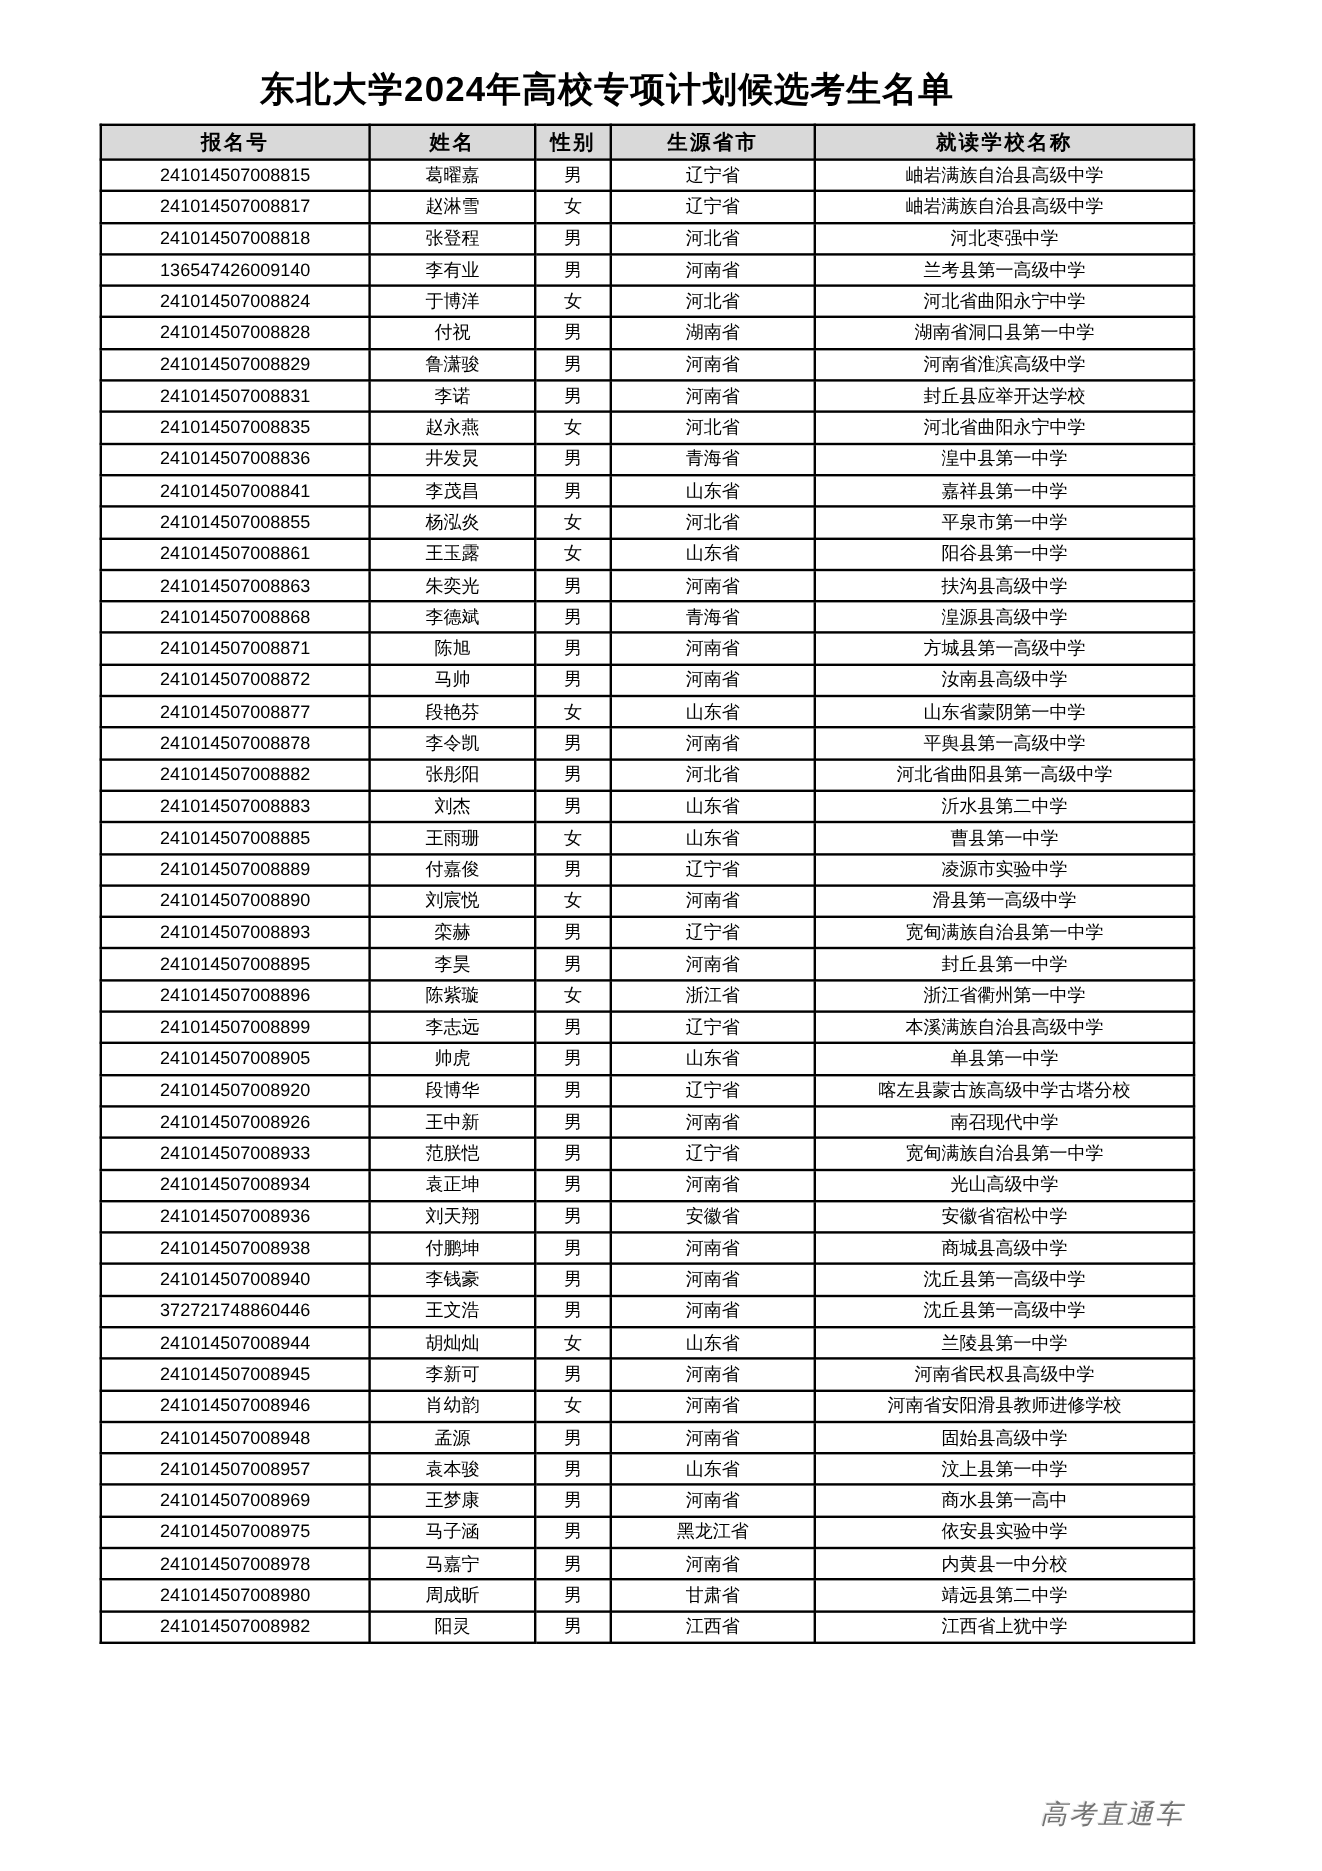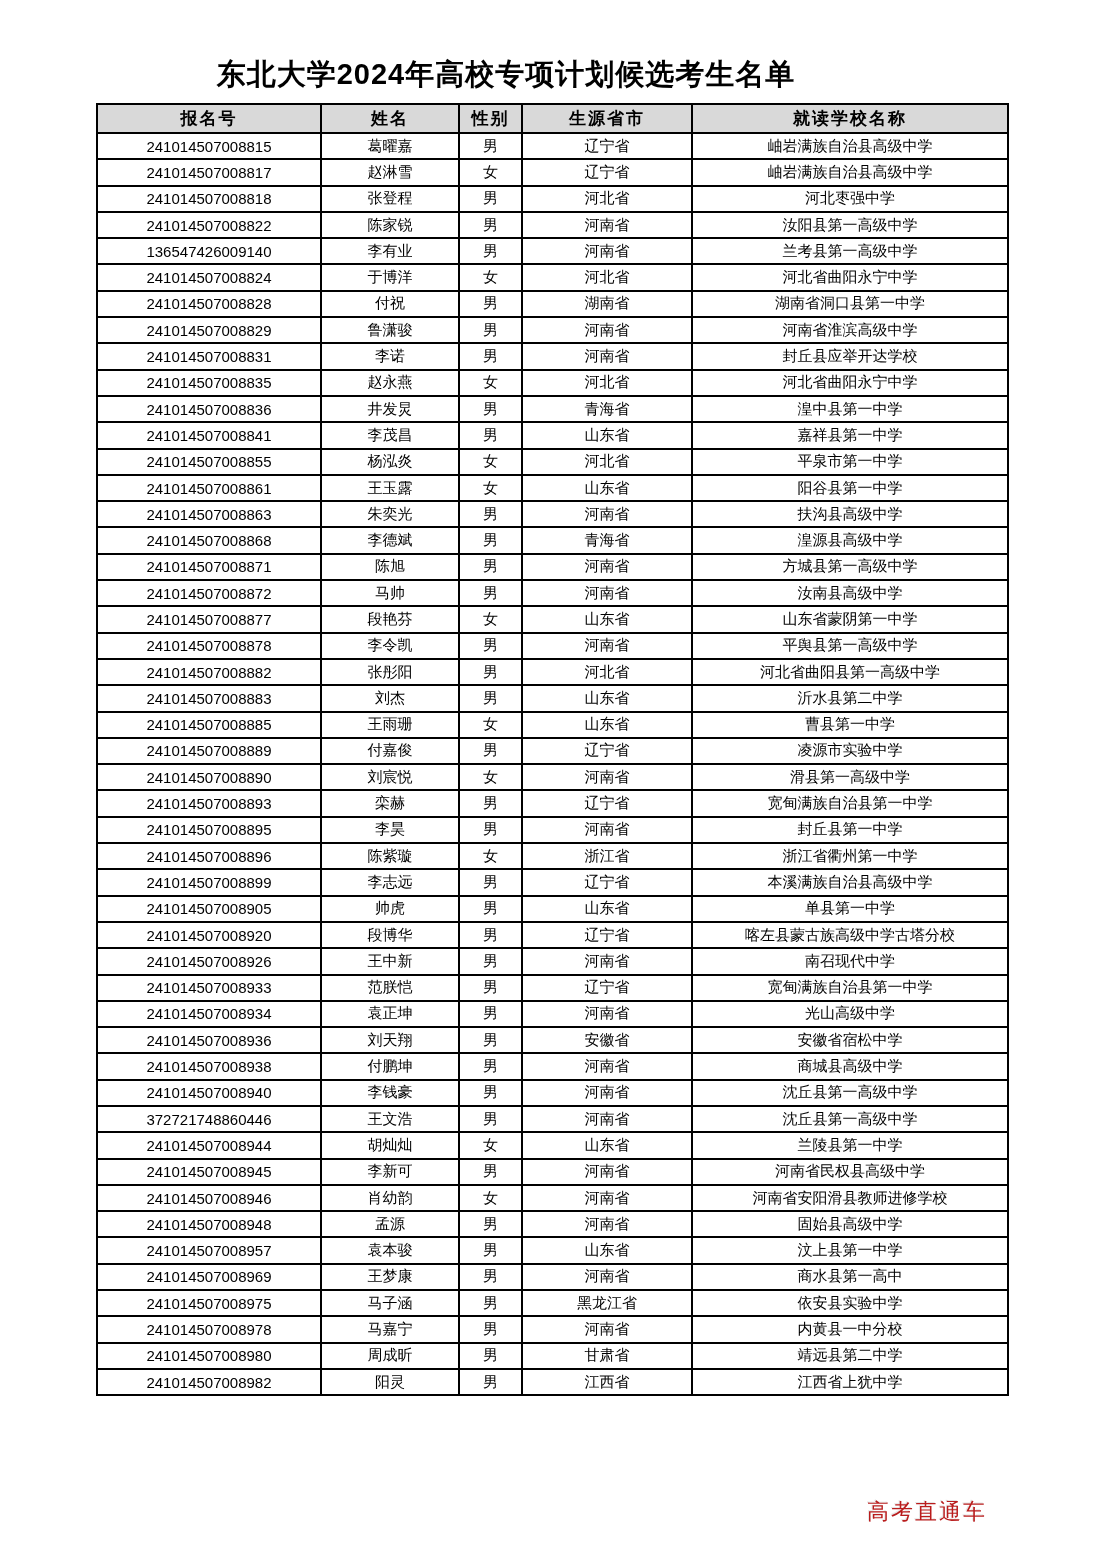--- a/index.html
+++ b/index.html
@@ -22,21 +22,21 @@
     left: 0;
     width: 100%;
     text-align: center;
     font-size: 29px;
     font-weight: bold;
     letter-spacing: 1px;
     color: #000000;
   }
   table.roster {
     position: absolute;
-    left: 96px;
+    left: 83px;
     top: 103px;
     width: 911px;
     border-collapse: collapse;
     table-layout: fixed;
     padding-left: 15px;
   }
   table.roster th {
     border: 2px solid #000;
     background: #d9d9d9;
     font-size: 17px;
@@ -53,23 +53,24 @@
     padding: 0 2px;
     text-align: center;
     white-space: nowrap;
     overflow: hidden;
   }
   .watermark {
     position: absolute;
     top: 1497px;
     right: 25px;
     font-size: 22px;
-    color: #b91c1c;
+    color: #737373;
     letter-spacing: 2px;
     text-shadow: 1px 1px 0 #ffffff, -1px -1px 0 #e6e6e6;
+    font-style: italic;
   }
 </style>
 </head>
 <body>
 
 <div class="page">
 
   <div class="doc-title">东北大学2024年高校专项计划候选考生名单</div>
 
   <table class="roster">
@@ -105,27 +106,20 @@
           <td>岫岩满族自治县高级中学</td>
         </tr>
         <tr>
           <td>241014507008818</td>
           <td>张登程</td>
           <td>男</td>
           <td>河北省</td>
           <td>河北枣强中学</td>
         </tr>
         <tr>
-          <td>241014507008822</td>
-          <td>陈家锐</td>
-          <td>男</td>
-          <td>河南省</td>
-          <td>汝阳县第一高级中学</td>
-        </tr>
-        <tr>
           <td>136547426009140</td>
           <td>李有业</td>
           <td>男</td>
           <td>河南省</td>
           <td>兰考县第一高级中学</td>
         </tr>
         <tr>
           <td>241014507008824</td>
           <td>于博洋</td>
           <td>女</td>

